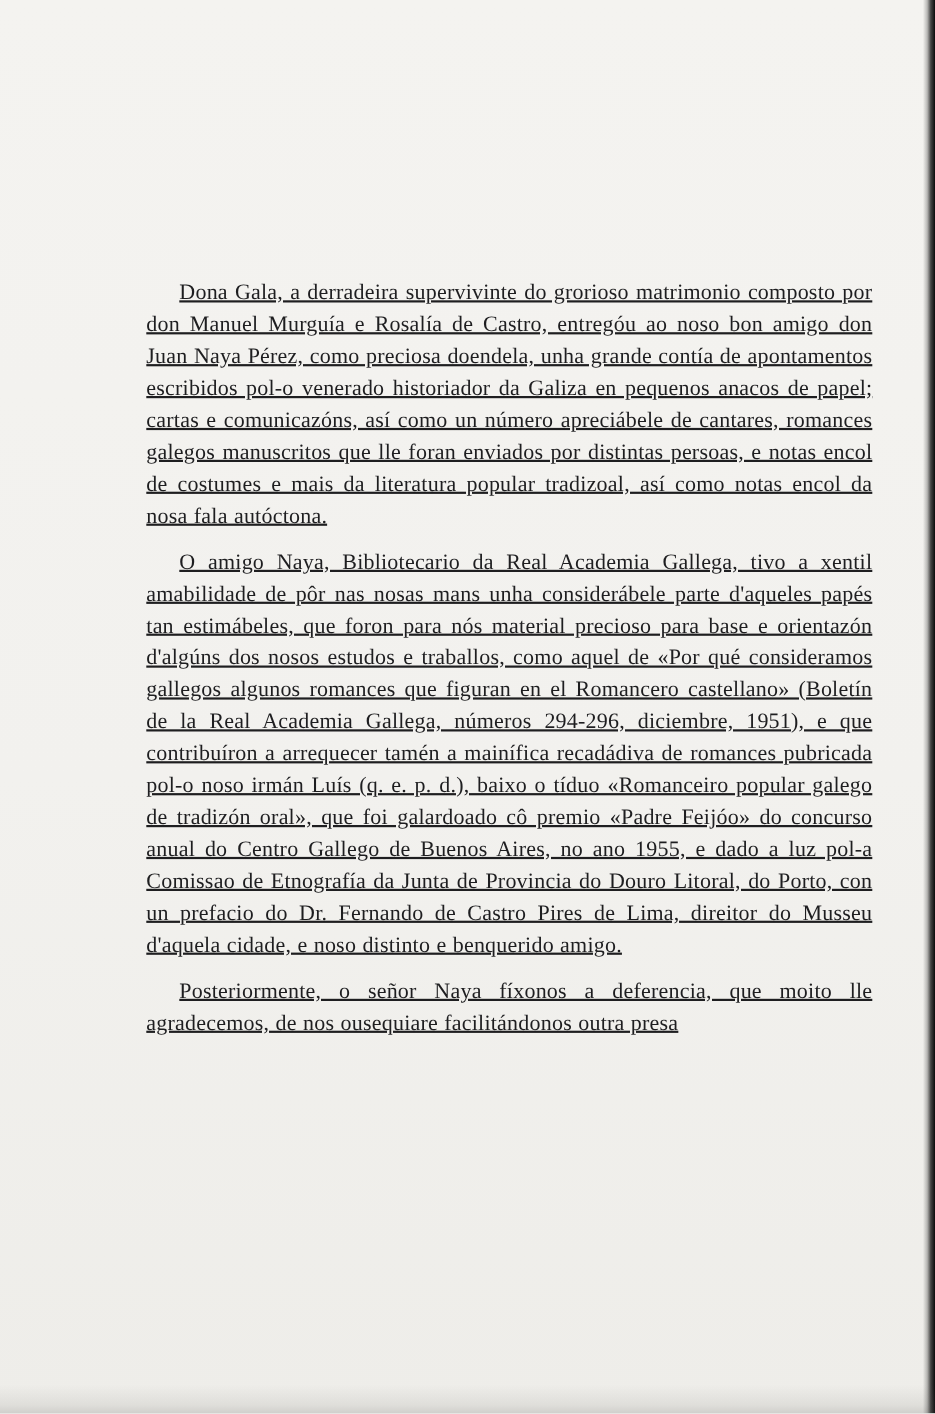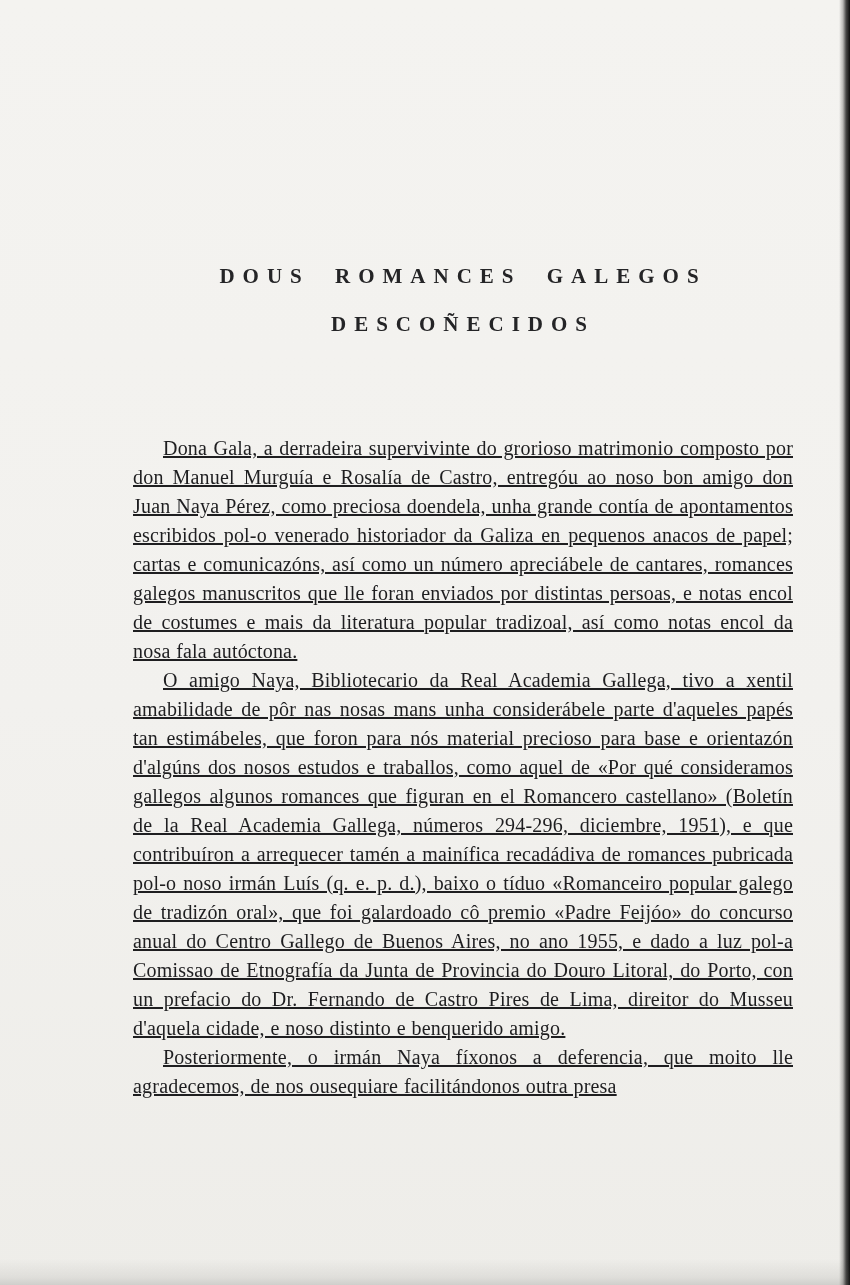--- a/index.html
+++ b/index.html
@@ -40,21 +40,21 @@
     margin: 0;
     font-size: 20px;
     line-height: 29px;
     text-align: justify;
     text-indent: 30px;
     letter-spacing: 0.2px;
     word-spacing: 0.5px;
     text-decoration: underline;
   }
   .para + .para {
-    margin-top: 0;
+    margin-top: 13px;
   }
   
   .scan-edge {
     position: absolute;
     top: 0;
     right: 0;
     width: 11px;
     height: 100%;
     background: linear-gradient(to right,
       rgba(15,15,15,0) 0%,
@@ -72,23 +72,19 @@
       rgba(90,90,88,0) 0%,
       rgba(90,90,88,0.10) 70%,
       rgba(70,70,68,0.18) 100%);
   }
 </style>
 </head>
 <body>
 
 <div class="page">
   <div class="content">
-    <h1 class="title">
-      <span class="title-line">DOUS ROMANCES GALEGOS</span>
-      <span class="title-line">DESCOÑECIDOS</span>
-    </h1>
     <p class="para">Dona Gala, a derradeira supervivinte do grorioso matrimonio composto por don Manuel Murguía e Rosalía de Castro, entregóu ao noso bon amigo don Juan Naya Pérez, como preciosa doendela, unha grande contía de apontamentos escribidos pol-o venerado historiador da Galiza en pequenos anacos de papel; cartas e comunicazóns, así como un número apreciábele de cantares, romances galegos manuscritos que lle foran enviados por distintas persoas, e notas encol de costumes e mais da literatura popular tradizoal, así como notas encol da nosa fala autóctona.</p>
     <p class="para">O amigo Naya, Bibliotecario da Real Academia Gallega, tivo a xentil amabilidade de pôr nas nosas mans unha considerábele parte d'aqueles papés tan estimábeles, que foron para nós material precioso para base e orientazón d'algúns dos nosos estudos e traballos, como aquel de «Por qué consideramos gallegos algunos romances que figuran en el Romancero castellano» (Boletín de la Real Academia Gallega, números 294-296, diciembre, 1951), e que contribuíron a arrequecer tamén a mainífica recadádiva de romances pubricada pol-o noso irmán Luís (q. e. p. d.), baixo o tíduo «Romanceiro popular galego de tradizón oral», que foi galardoado cô premio «Padre Feijóo» do concurso anual do Centro Gallego de Buenos Aires, no ano 1955, e dado a luz pol-a Comissao de Etnografía da Junta de Provincia do Douro Litoral, do Porto, con un prefacio do Dr. Fernando de Castro Pires de Lima, direitor do Musseu d'aquela cidade, e noso distinto e benquerido amigo.</p>
-    <p class="para">Posteriormente, o irmán Naya fíxonos a deferencia, que moito lle agradecemos, de nos ousequiare facilitándonos outra presa</p>
+    <p class="para">Posteriormente, o señor Naya fíxonos a deferencia, que moito lle agradecemos, de nos ousequiare facilitándonos outra presa</p>
   </div>
   <div class="scan-edge"></div>
   <div class="scan-bottom"></div>
 </div>
 
 </body></html>

